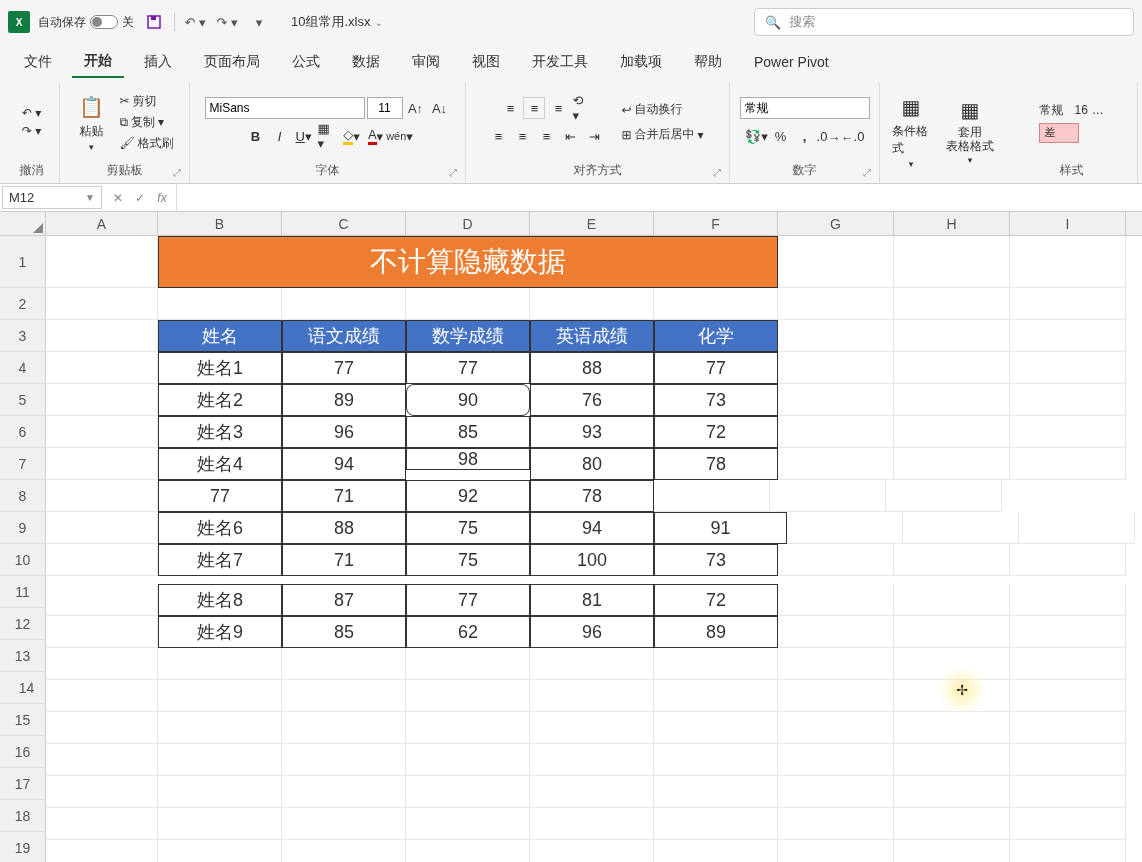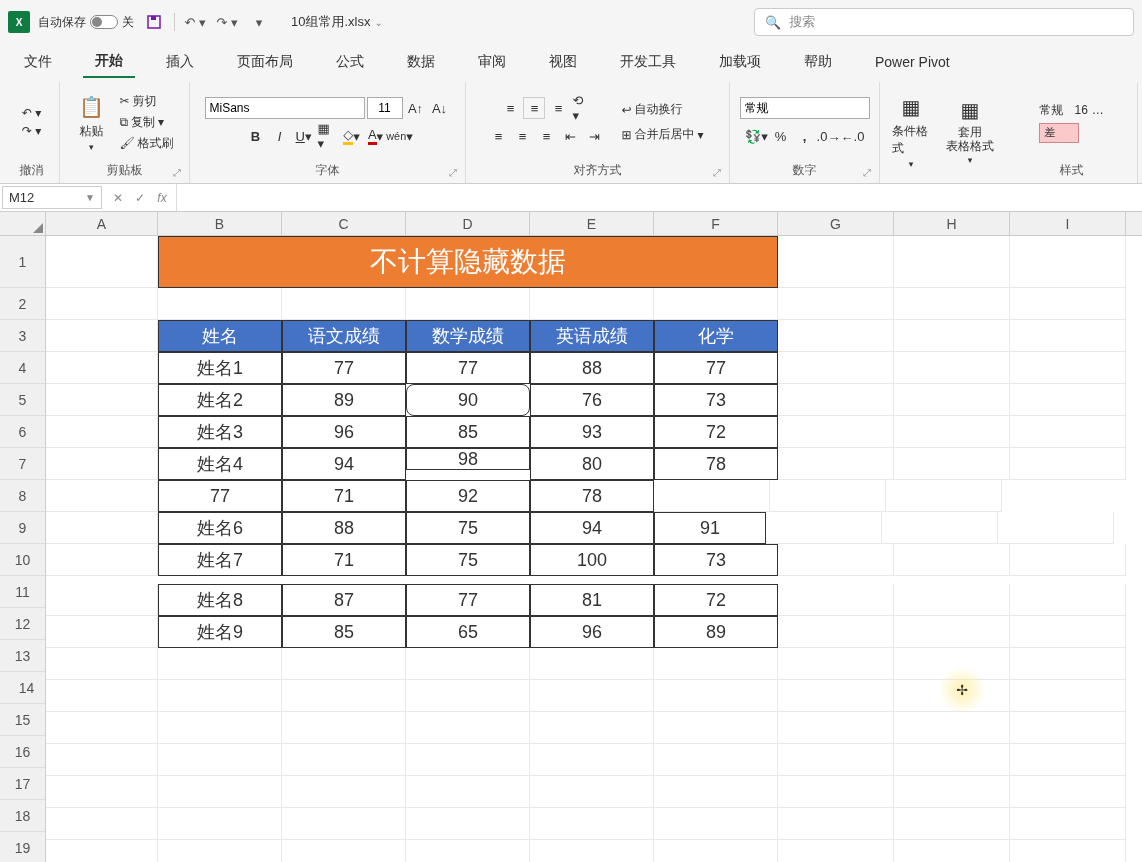--- a/index.html
+++ b/index.html
@@ -10,21 +10,21 @@
 .app-icon { width: 22px; height: 22px; background: #107C41; color: #fff; display: flex; align-items: center; justify-content: center; font-size: 10px; font-weight: bold; border-radius: 2px; }
 .autosave { display: flex; align-items: center; gap: 4px; font-size: 12px; }
 .toggle { width: 28px; height: 14px; border: 1px solid #888; border-radius: 8px; position: relative; background: #fff; }
 .toggle::after { content: ""; position: absolute; left: 1px; top: 1px; width: 10px; height: 10px; background: #888; border-radius: 50%; }
 .qat-btn { width: 24px; height: 24px; display: flex; align-items: center; justify-content: center; color: #555; cursor: pointer; }
 .qat-btn.save { color: #7719aa; }
 .filename { margin-left: 12px; font-size: 13px; display: flex; align-items: center; gap: 4px; }
 .searchbox { margin-left: auto; width: 380px; height: 28px; background: #fff; border: 1px solid #ccc; border-radius: 4px; display: flex; align-items: center; padding: 0 10px; gap: 8px; color: #888; }
 
 
-.ribbon-tabs { height: 36px; display: flex; align-items: center; padding: 0 12px; gap: 19px; font-size: 14px; }
+.ribbon-tabs { height: 36px; display: flex; align-items: center; padding: 0 12px; gap: 8px; font-size: 14px; }
 .ribbon-tab { padding: 6px 12px; cursor: pointer; }
 .ribbon-tab.active { font-weight: bold; border-bottom: 2px solid #107C41; }
 
 
 .ribbon { height: 104px; background: #f5f5f5; border-bottom: 1px solid #ccc; display: flex; padding: 2px 4px 0 4px; }
 .group { border-right: 1px solid #ddd; padding: 2px 6px; display: flex; flex-direction: column; justify-content: space-between; align-items: center; position: relative; }
 .group-label { font-size: 12px; color: #555; padding: 2px 0; width: 100%; text-align: center; position: relative; }
 .group-launcher { position: absolute; right: 2px; bottom: 2px; font-size: 10px; color: #888; cursor: pointer; }
 .group-body { flex: 1; display: flex; align-items: center; gap: 4px; }
 .vcol { display: flex; flex-direction: column; gap: 2px; align-items: center; justify-content: center; }
@@ -379,21 +379,21 @@
           <div class="cell" style="width: 116px; height: 32px;"></div>
           <div class="cell" style="width: 116px; height: 32px;"></div>
           <div class="cell" style="width: 116px; height: 32px;"></div>
         </div>
         <div class="cell-row" style="height: 32px;">
           <div class="cell" style="width: 112px; height: 32px;"></div>
           <div class="cell td-cell" style="width: 124px; height: 32px;">姓名6</div>
           <div class="cell td-cell" style="width: 124px; height: 32px;">88</div>
           <div class="cell td-cell" style="width: 124px; height: 32px;">75</div>
           <div class="cell td-cell" style="width: 124px; height: 32px;">94</div>
-          <div class="cell td-cell" style="width: 112px; height: 32px;">91</div>
+          <div class="cell td-cell" style="width: 133px; height: 32px;">91</div>
           <div class="cell" style="width: 116px; height: 32px;"></div>
           <div class="cell" style="width: 116px; height: 32px;"></div>
           <div class="cell" style="width: 116px; height: 32px;"></div>
         </div>
         <div class="cell-row" style="height: 40px;">
           <div class="cell" style="width: 112px; height: 32px;"></div>
           <div class="cell td-cell" style="width: 124px; height: 32px;">姓名7</div>
           <div class="cell td-cell" style="width: 124px; height: 32px;">71</div>
           <div class="cell td-cell" style="width: 124px; height: 32px;">75</div>
           <div class="cell td-cell" style="width: 124px; height: 32px;">100</div>
@@ -410,21 +410,21 @@
           <div class="cell td-cell" style="width: 124px; height: 32px;">81</div>
           <div class="cell td-cell" style="width: 124px; height: 32px;">72</div>
           <div class="cell" style="width: 116px; height: 32px;"></div>
           <div class="cell" style="width: 116px; height: 32px;"></div>
           <div class="cell" style="width: 116px; height: 32px;"></div>
         </div>
         <div class="cell-row" style="height: 32px;">
           <div class="cell" style="width: 112px; height: 32px;"></div>
           <div class="cell td-cell" style="width: 124px; height: 32px;">姓名9</div>
           <div class="cell td-cell" style="width: 124px; height: 32px;">85</div>
-          <div class="cell td-cell" style="width: 124px; height: 32px;">65</div>
+          <div class="cell td-cell" style="width: 124px; height: 32px;">62</div>
           <div class="cell td-cell" style="width: 124px; height: 32px;">96</div>
           <div class="cell td-cell" style="width: 124px; height: 32px;">89</div>
           <div class="cell" style="width: 116px; height: 32px;"></div>
           <div class="cell" style="width: 116px; height: 32px;"></div>
           <div class="cell" style="width: 116px; height: 32px;"></div>
         </div>
         <div class="cell-row" style="height: 32px;">
           <div class="cell" style="width: 112px; height: 32px;"></div>
           <div class="cell" style="width: 124px; height: 32px;"></div>
           <div class="cell" style="width: 124px; height: 32px;"></div>

